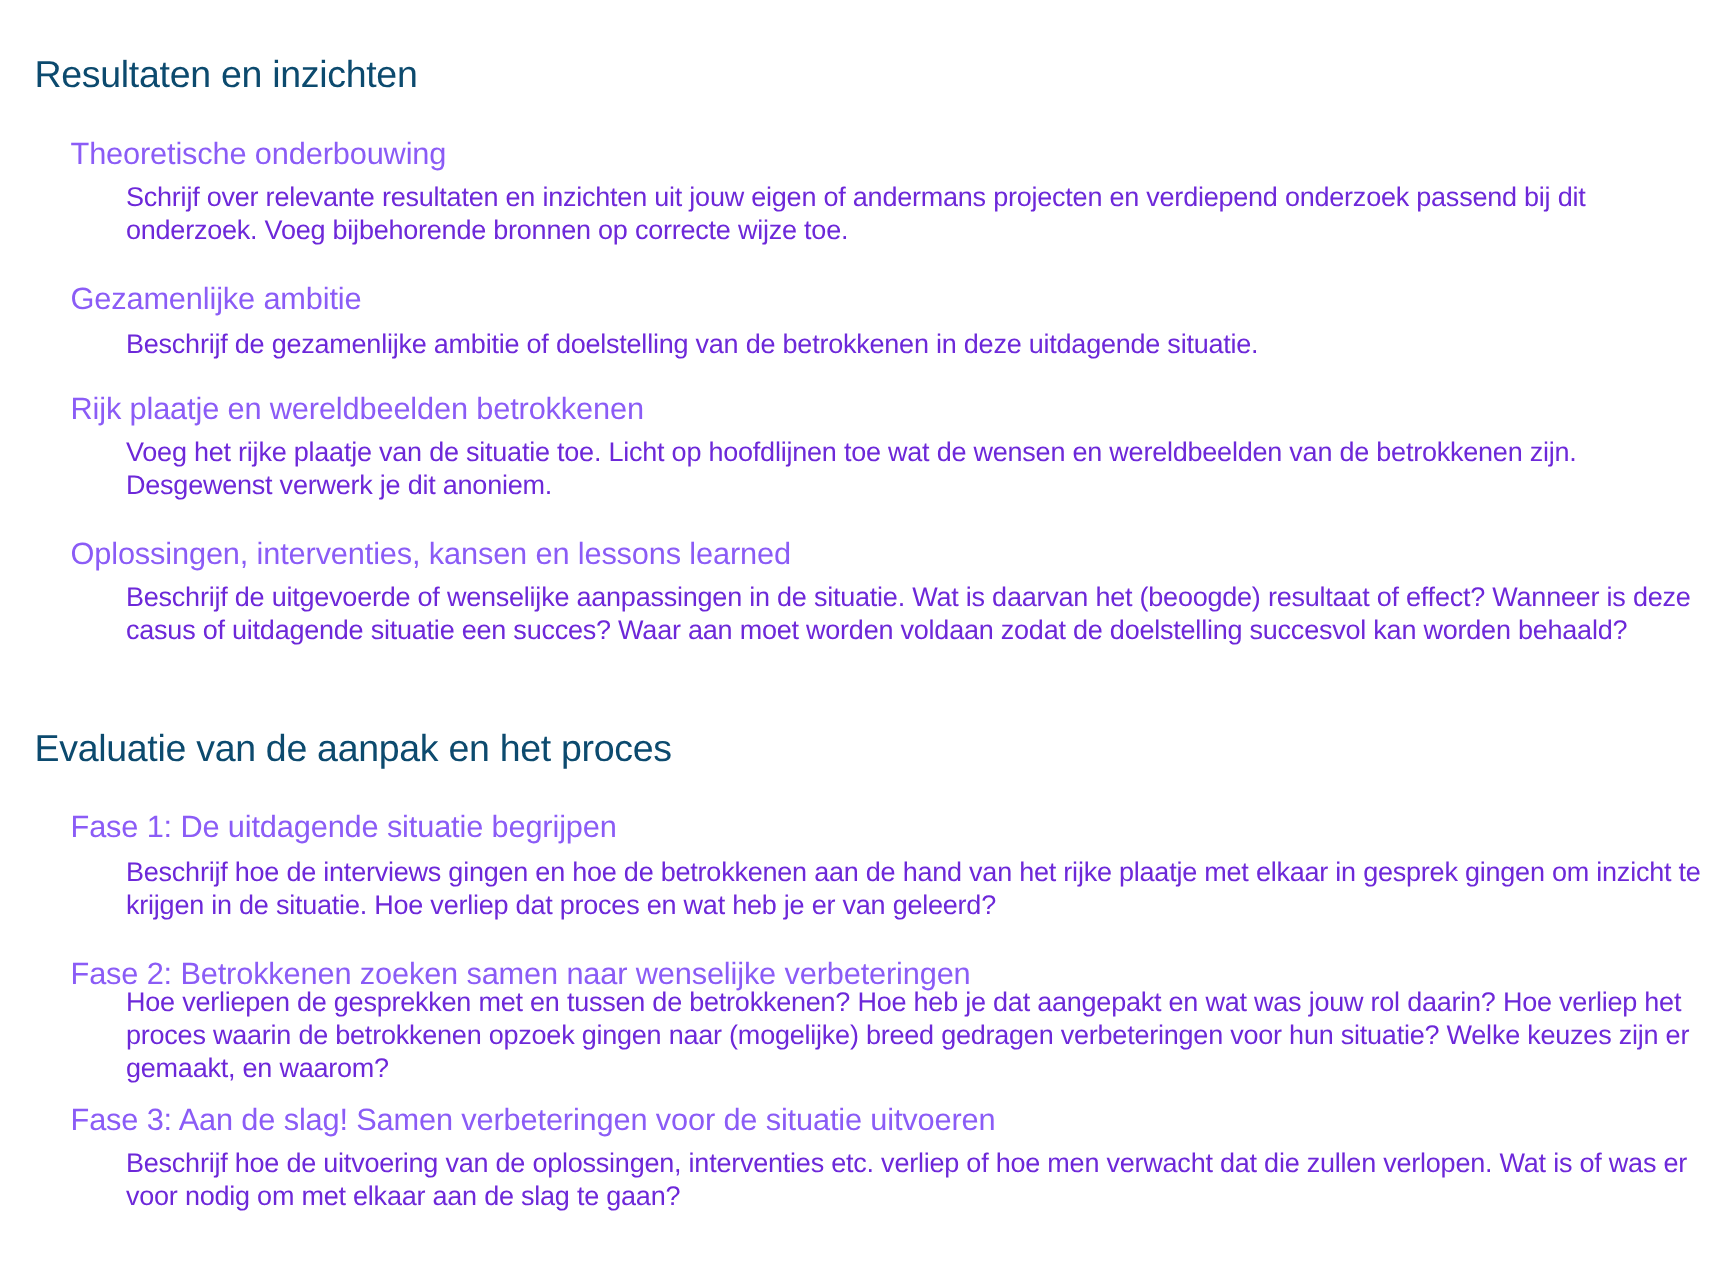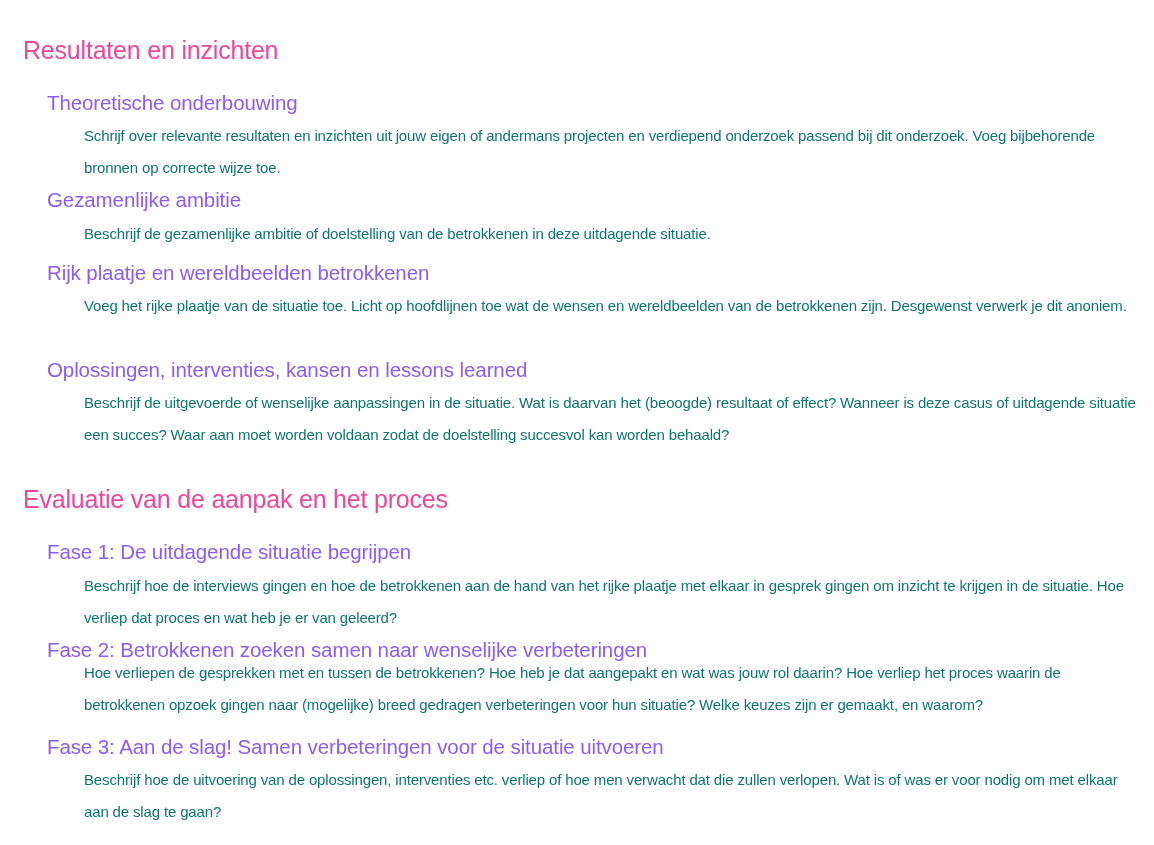--- a/index.html
+++ b/index.html
@@ -19,42 +19,42 @@
       left: 0;
       top: 0;
       width: 1154px;
     }
     .section-title {
       position: absolute;
       left: 23px;
       margin: 0;
       font-size: 25px;
       font-weight: normal;
-      color: #ec4899;
+      color: #0c4a6e;
       letter-spacing: -0.2px;
       white-space: nowrap;
     }
     .sub-title {
       position: absolute;
       left: 47px;
       margin: 0;
       font-size: 20.5px;
       font-weight: normal;
       color: #8b5cf6;
       letter-spacing: -0.1px;
       white-space: nowrap;
     }
     .desc {
       position: absolute;
       left: 84px;
       width: 1055px;
       margin: 0;
-      font-size: 15px;
-      line-height: 32px;
-      color: #0f766e;
+      font-size: 18px;
+      line-height: 22px;
+      color: #6d28d9;
       letter-spacing: -0.15px;
     }
   </style>
 </head>
 <body>
 
 <div class="page">
 
   <h1 class="section-title" style="top:36px;">Resultaten en inzichten</h1>
 

